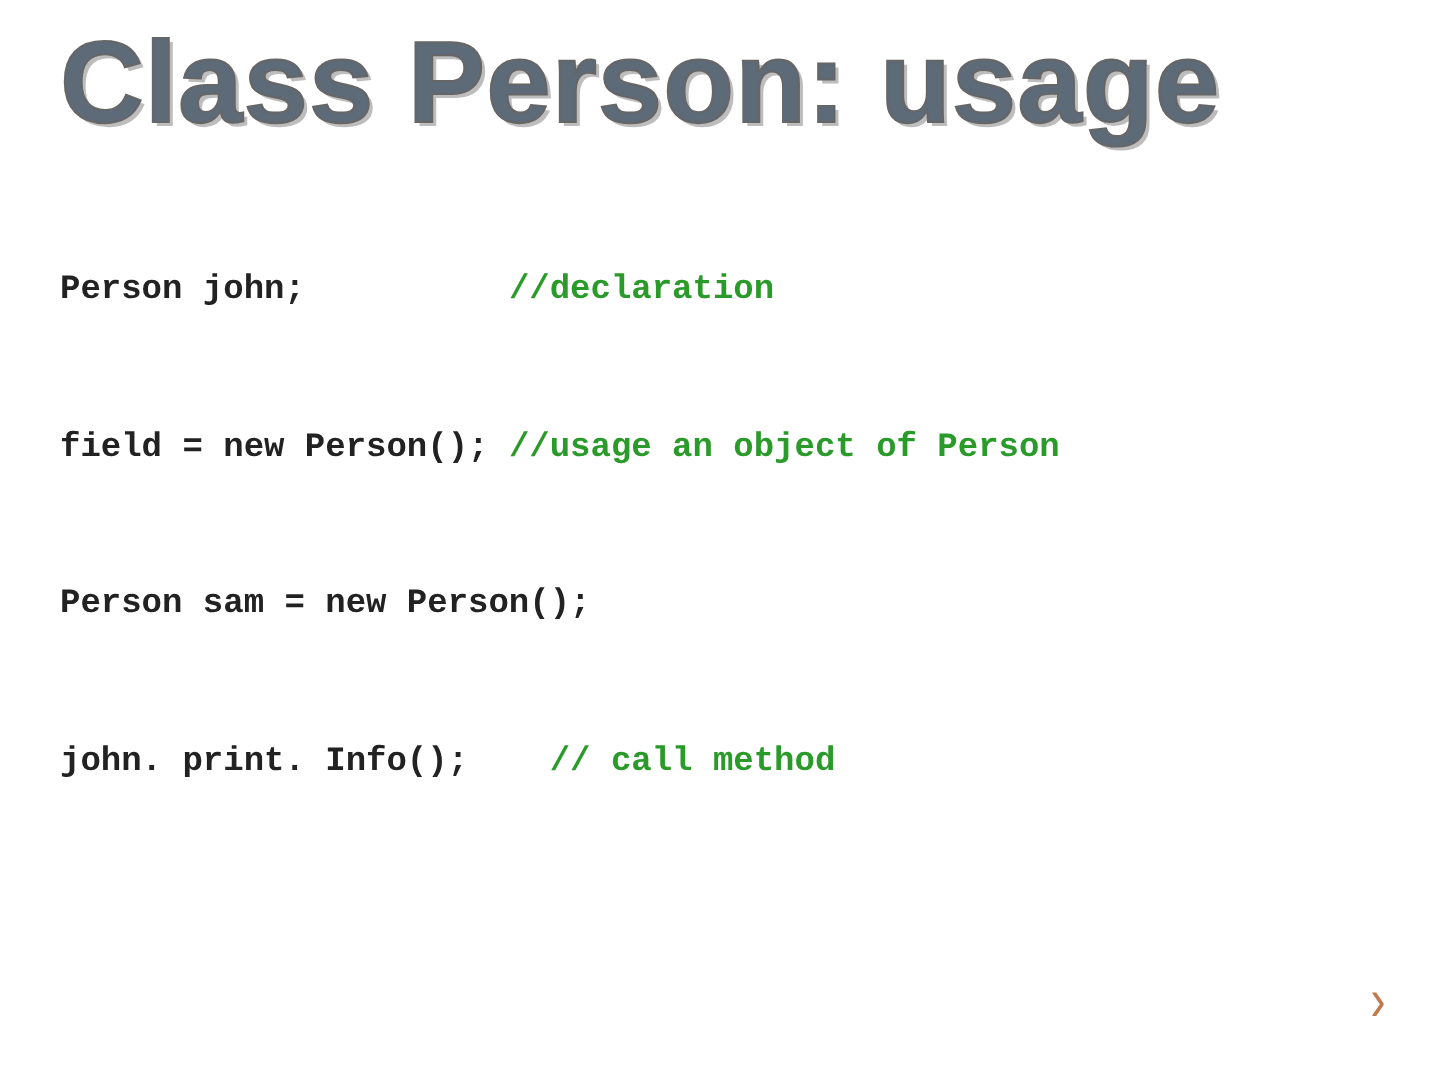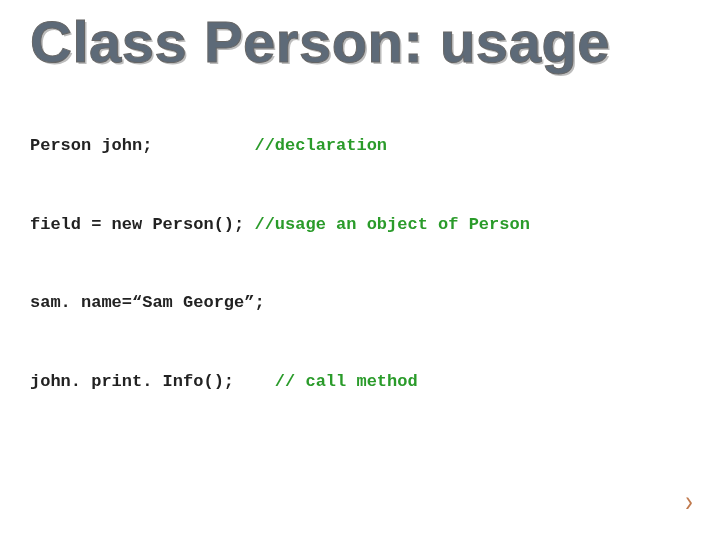--- a/index.html
+++ b/index.html
@@ -75,20 +75,20 @@
 <div class="slide">
 
   <div class="title-wrap">
     <div class="title-shadow">Class Person: usage</div>
     <div class="title-top">Class Person: usage</div>
   </div>
 
   <div class="code">
     <div class="line"><span>Person john;          </span><span class="comment">//declaration</span></div>
     <div class="line"><span>field = new Person(); </span><span class="comment">//usage an object of Person</span></div>
-    <div class="line"><span>sam. name=“Sam George”;</span></div>
+    <div class="line"><span>Person sam = new Person();</span></div>
     <div class="line"><span>john. print. Info();    </span><span class="comment">// call method</span></div>
     
   </div>
 
   <div class="chevron">›</div>
 
 </div>
 
 </body></html>

